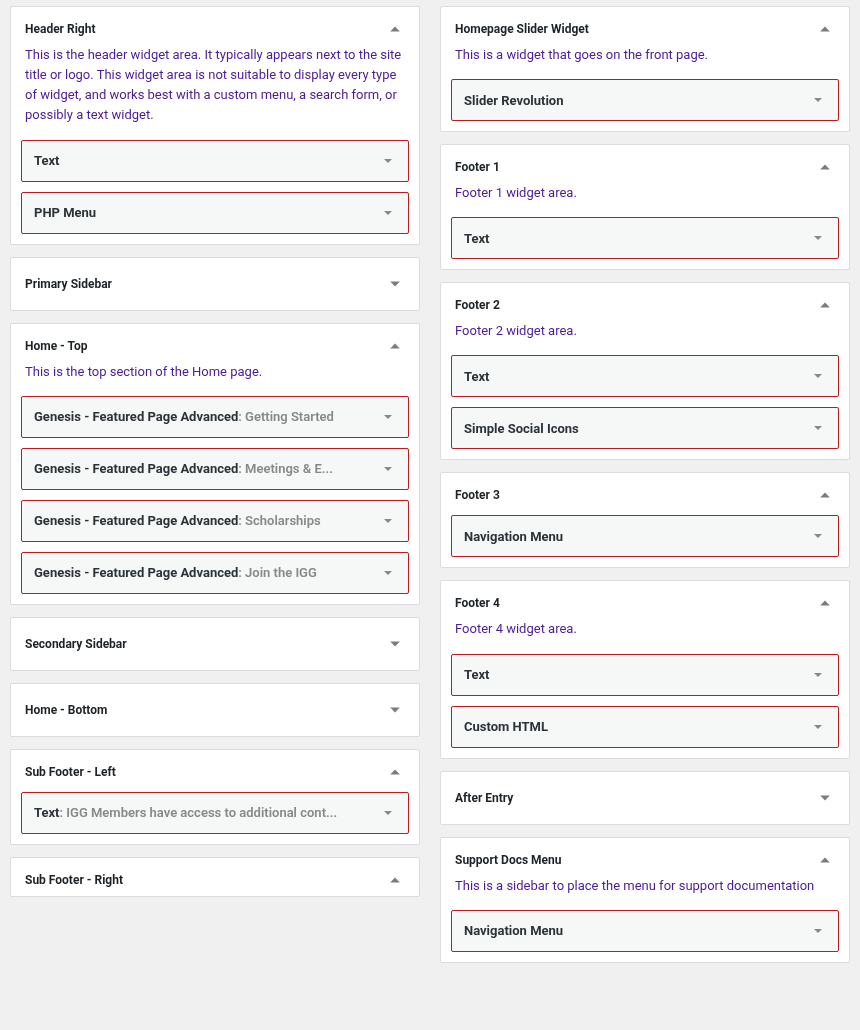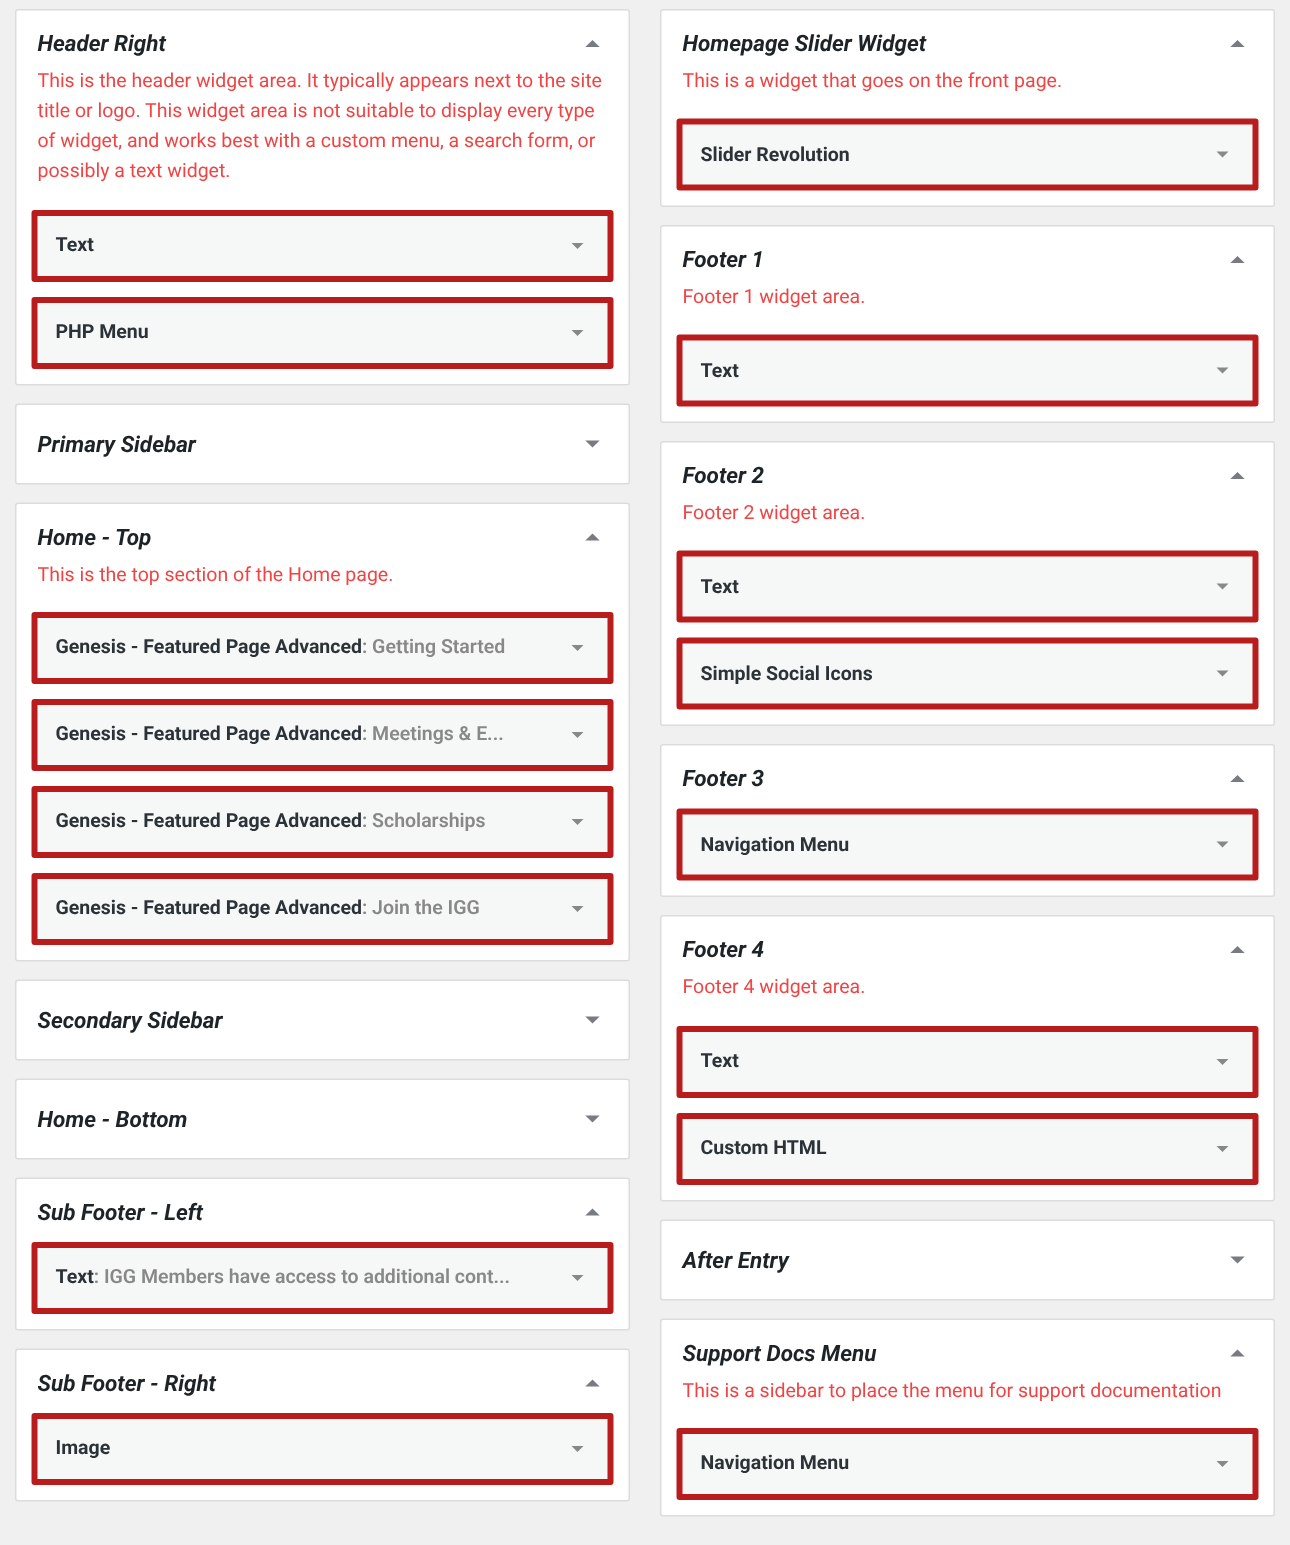--- a/index.html
+++ b/index.html
@@ -22,44 +22,43 @@
     margin-bottom: 12px;
   }
   .area-head {
     display: flex;
     align-items: center;
     padding: 12px 14px 6px 14px;
     cursor: pointer;
   }
   .area-head.collapsed { padding: 16px 14px; }
   .area-title {
-    font-size: 15px;
+    font-size: 12px;
     font-weight: 700;
     color: #1d2327;
     flex: 1;
-    font-style: italic;
   }
   .area-toggle {
     width: 20px; height: 20px;
     display: flex; align-items: center; justify-content: center;
     color: #787c82;
   }
   .area-toggle svg { width: 12px; height: 12px; fill: #787c82; }
   .area-desc {
     padding: 0 14px 10px 14px;
     font-size: 13px;
     line-height: 1.55;
-    color: #ef4444;
+    color: #4c1d95;
   }
   .area-body {
     padding: 4px 10px 10px 10px;
   }
   .widget {
     background: #f6f7f7;
-    border: 4px solid #b91c1c;
+    border: 1px solid #b91c1c;
     border-radius: 2px;
     margin-bottom: 10px;
     display: flex;
     align-items: center;
     padding: 12px 12px;
     cursor: pointer;
   }
   .widget:last-child { margin-bottom: 0; }
   .widget-label {
     font-size: 13px;
@@ -211,30 +210,20 @@
       </div>
       <div class="area">
         <div class="area-head">
           <div class="area-title">Sub Footer - Right</div>
           <div class="area-toggle">
             <svg viewBox="0 0 10 10">
               <path d="M1 7 L5 3 L9 7 Z"></path>
             </svg>
           </div>
         </div>
-        <div class="area-body">
-          <div class="widget">
-            <div class="widget-label"><span>Image</span></div>
-            <div class="widget-toggle">
-              <svg viewBox="0 0 10 10">
-                <path d="M1 3 L5 7 L9 3 Z"></path>
-              </svg>
-            </div>
-          </div>
-        </div>
       </div>
     </div>
   <div class="col" id="col-right">
       <div class="area">
         <div class="area-head">
           <div class="area-title">Homepage Slider Widget</div>
           <div class="area-toggle">
             <svg viewBox="0 0 10 10">
               <path d="M1 7 L5 3 L9 7 Z"></path>
             </svg>

